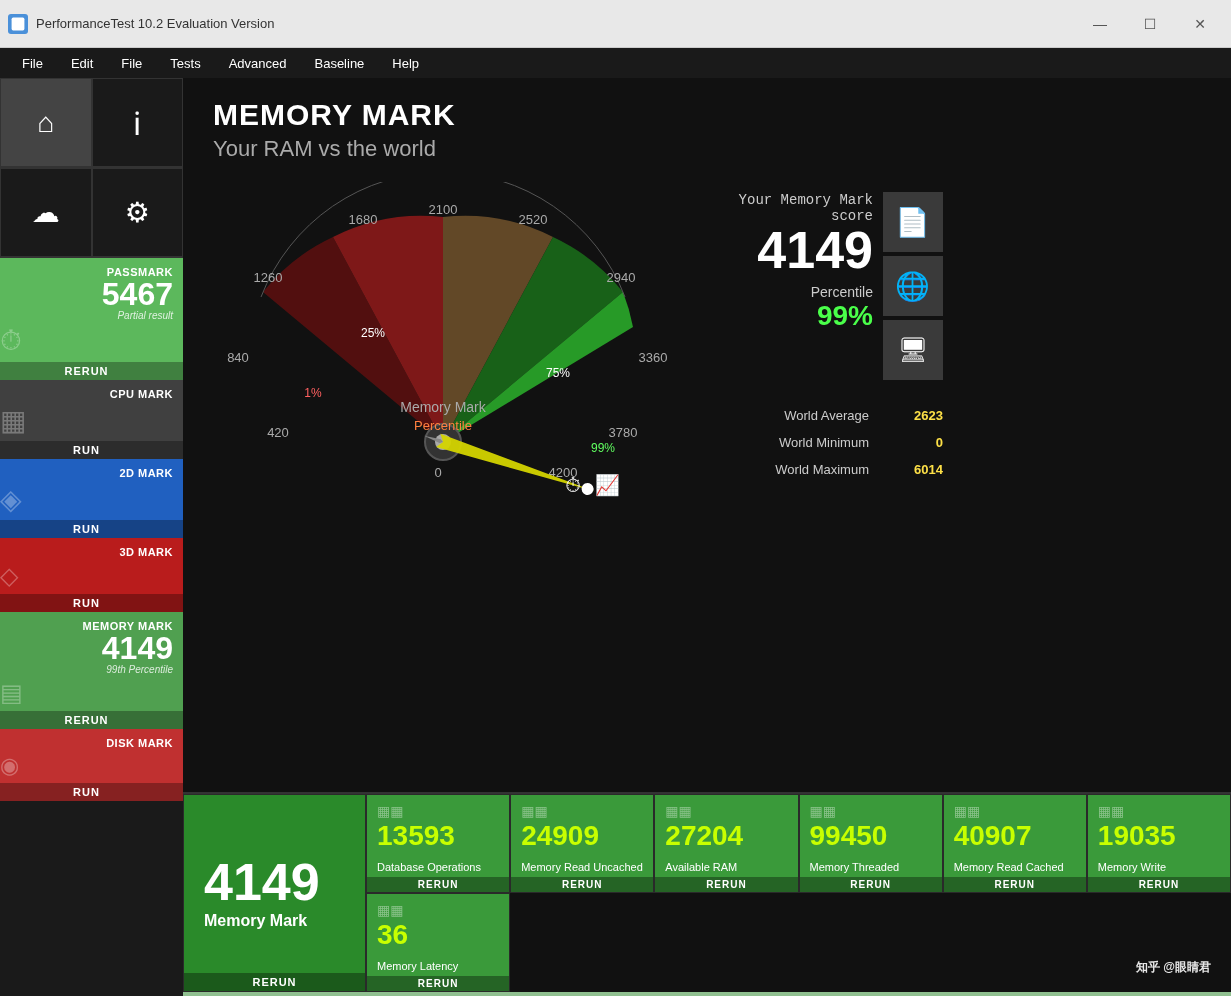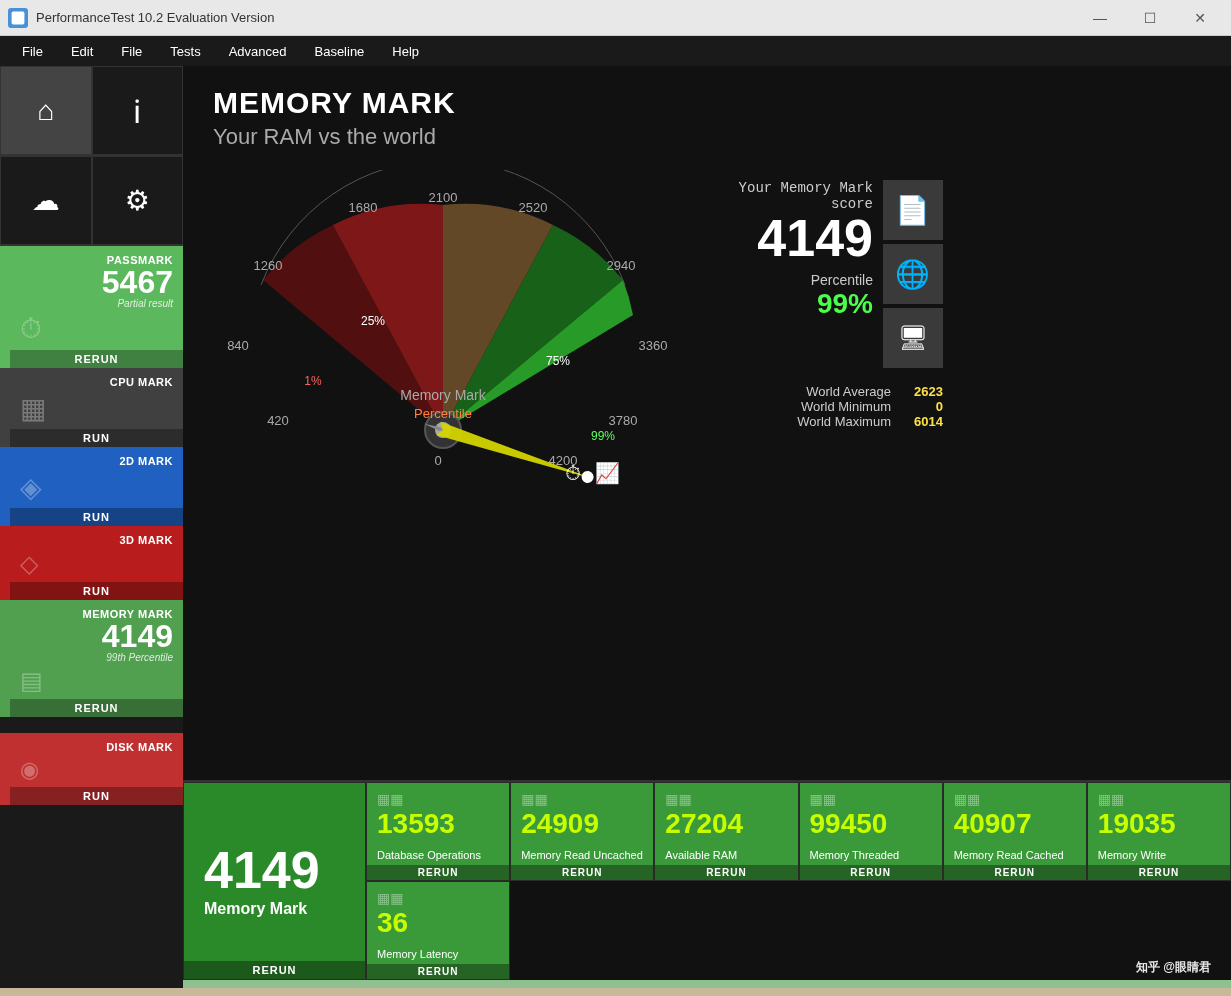--- a/index.html
+++ b/index.html
@@ -1,21 +1,21 @@
 <!DOCTYPE html>
 <html><head>
   <meta charset="utf-8">
   <style>
     * { margin: 0; padding: 0; box-sizing: border-box; }
     body { width: 1231px; height: 996px; background: #c8b89a; font-family: 'Segoe UI', Arial, sans-serif; overflow: hidden; }
 
     
     .title-bar {
       background: #e8e8e8;
-      height: 36px;
+      height: 48px;
       display: flex;
       align-items: center;
       padding: 0 8px;
       border-bottom: 1px solid #ccc;
     }
     .title-bar-icon { width: 20px; height: 20px; background: #4a90d9; border-radius: 3px; margin-right: 8px; display: flex; align-items: center; justify-content: center; font-size: 12px; color: white; }
     .title-bar-text { font-size: 13px; color: #333; flex: 1; }
     .title-bar-controls { display: flex; gap: 4px; }
     .title-bar-btn { width: 46px; height: 36px; display: flex; align-items: center; justify-content: center; font-size: 14px; cursor: pointer; color: #555; }
 
@@ -59,29 +59,29 @@
       flex: 1;
       display: flex;
       align-items: center;
       justify-content: center;
       cursor: pointer;
       border: 1px solid #333;
     }
     .sidebar-icon-btn.active { background: #444; }
 
     .sidebar-card {
-      padding: 8px 10px 0 20px;
+      padding: 8px 10px 0 0;
       cursor: pointer;
     }
     .sidebar-card.passmark { background: #5cb85c; }
     .sidebar-card.cpu { background: #404040; }
     .sidebar-card.twod { background: #2060c0; }
     .sidebar-card.threed { background: #b91c1c; }
     .sidebar-card.memory { background: #50a050; }
-    .sidebar-card.disk { background: #c03030; margin-top: 16px; }
+    .sidebar-card.disk { background: #c03030; }
 
     .sidebar-card-title { font-size: 11px; font-weight: bold; color: white; text-align: right; letter-spacing: 0.5px; }
     .sidebar-card-score { font-size: 32px; font-weight: bold; color: white; text-align: right; line-height: 1; }
     .sidebar-card-sub { font-size: 10px; color: rgba(255,255,255,0.8); text-align: right; font-style: italic; }
     .sidebar-card-icon { display: flex; align-items: center; justify-content: flex-start; padding: 4px 0; opacity: 0.6; }
     .sidebar-card-rerun {
       background: rgba(0,0,0,0.3);
       color: white;
       text-align: center;
       font-size: 11px;
@@ -133,21 +133,21 @@
       display: flex;
       flex-direction: column;
       align-items: flex-end;
     }
     .score-label { font-size: 14px; color: #ccc; text-align: right; font-family: Liberation Mono, monospace; }
     .score-value { font-size: 52px; font-weight: bold; color: white; text-align: right; line-height: 1; }
     .percentile-label { font-size: 14px; color: #ccc; text-align: right; margin-top: 8px; }
     .percentile-value { font-size: 28px; font-weight: bold; color: #4aff4a; text-align: right; }
 
     .world-stats { margin-top: 16px; text-align: right; width: 100%; }
-    .world-stat-row { display: flex; justify-content: flex-end; align-items: flex-start; gap: 2px; margin: 0 0; }
+    .world-stat-row { display: flex; justify-content: flex-end; align-items: flex-start; gap: 24px; margin: 12px 0; }
     .world-stat-label { font-size: 13px; color: #ccc; }
     .world-stat-value { font-size: 13px; color: #fde047; font-weight: bold; min-width: 50px; text-align: right; }
     .score-btn {
       width: 60px; height: 60px;
       background: #3a3a3a;
       border: none;
       cursor: pointer;
       display: flex;
       align-items: center;
       justify-content: center;

